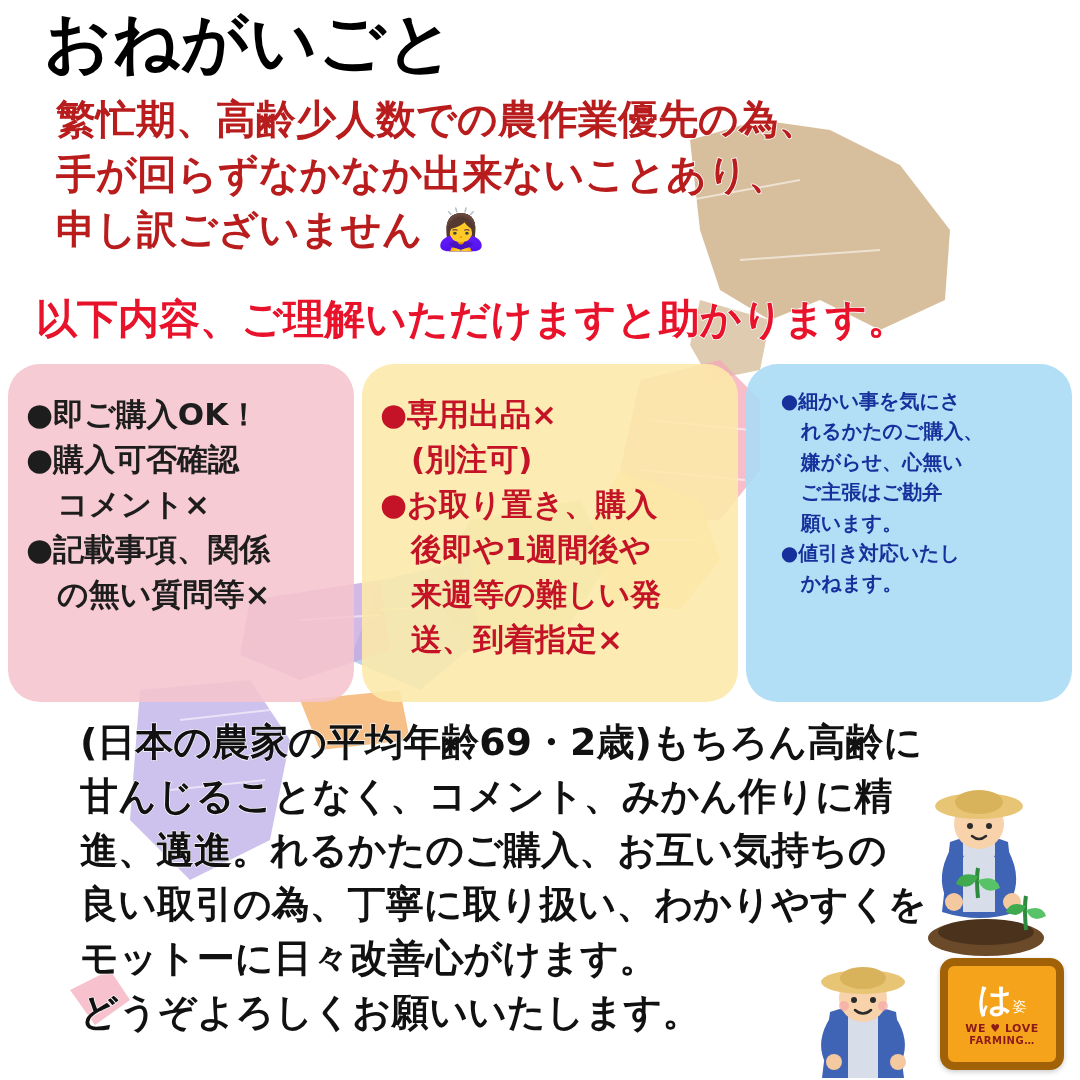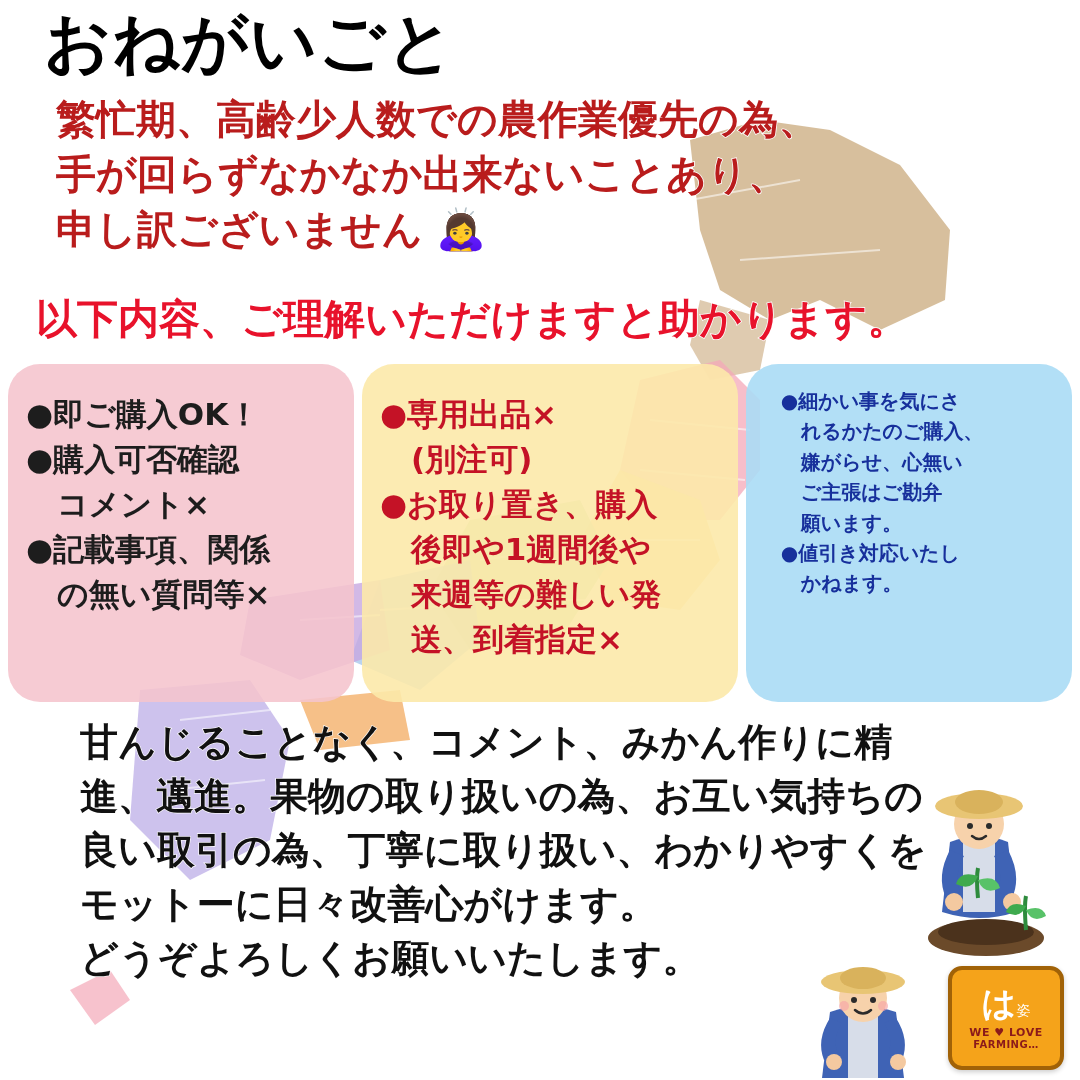--- a/index.html
+++ b/index.html
@@ -158,21 +158,21 @@
     z-index: 4;
   }
   .logo-badge {
     position: absolute;
     right: 16px;
     bottom: 10px;
     width: 108px;
     height: 96px;
     z-index: 5;
     background: #f5a31a;
-    border: 4px solid #a16207;
+    border: 8px solid #a16207;
     border-radius: 14px;
     box-shadow: 0 2px 5px rgba(0,0,0,0.2);
     display: flex;
     flex-direction: column;
     align-items: center;
     justify-content: center;
     color: #ffffff;
   }
   .logo-main {
     font-size: 34px;
@@ -270,22 +270,23 @@
         <li>　嫌がらせ、心無い</li>
         <li>　ご主張はご勘弁</li>
         <li>　願います。</li>
         <li>●値引き対応いたし</li>
         <li>　かねます。</li>
       </ul>
     </div>
   </div>
 
   <div class="bottom">
+    <div class="line">(日本の農家の平均年齢69・2歳)もちろん高齢に</div>
     <div class="line">甘んじることなく、コメント、みかん作りに精</div>
-    <div class="line">進、邁進。果物の取り扱いの為、お互い気持ちの</div>
+    <div class="line">進、邁進。れるかたのご購入、お互い気持ちの</div>
     <div class="line">良い取引の為、丁寧に取り扱い、わかりやすくを</div>
     <div class="line">モットーに日々改善心がけます。</div>
     <div class="line">どうぞよろしくお願いいたします。</div>
   </div>
 
   <svg class="farmer-a" viewBox="0 0 150 180">
     <ellipse cx="78" cy="158" rx="58" ry="18" fill="#6b4a2a"></ellipse>
     <ellipse cx="78" cy="152" rx="48" ry="13" fill="#4b321c"></ellipse>
 
     <path d="M42 62 q30 -12 58 0 l8 70 q-36 12 -74 0 Z" fill="#3f63b5"></path>

